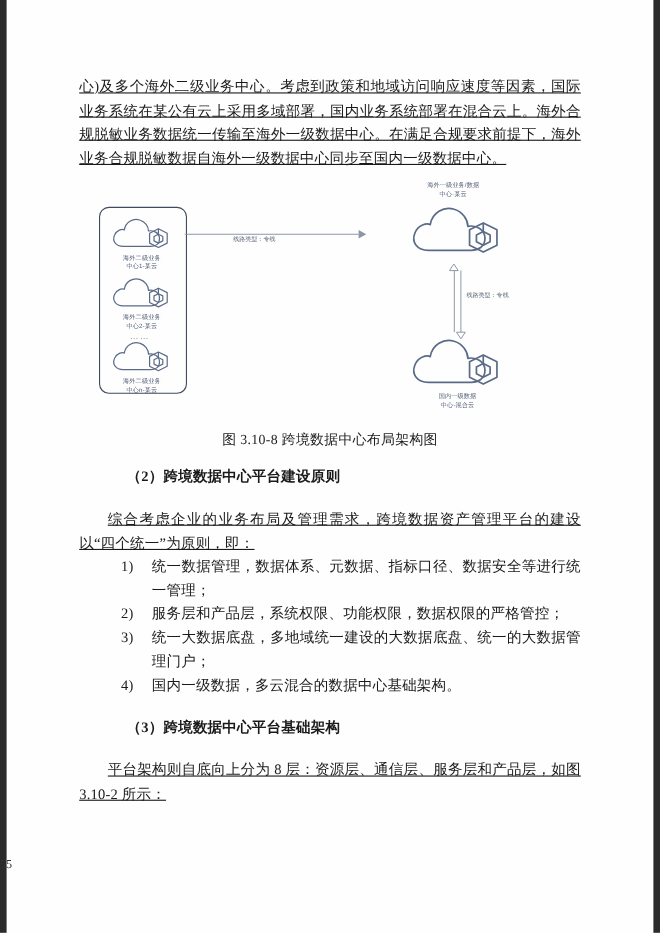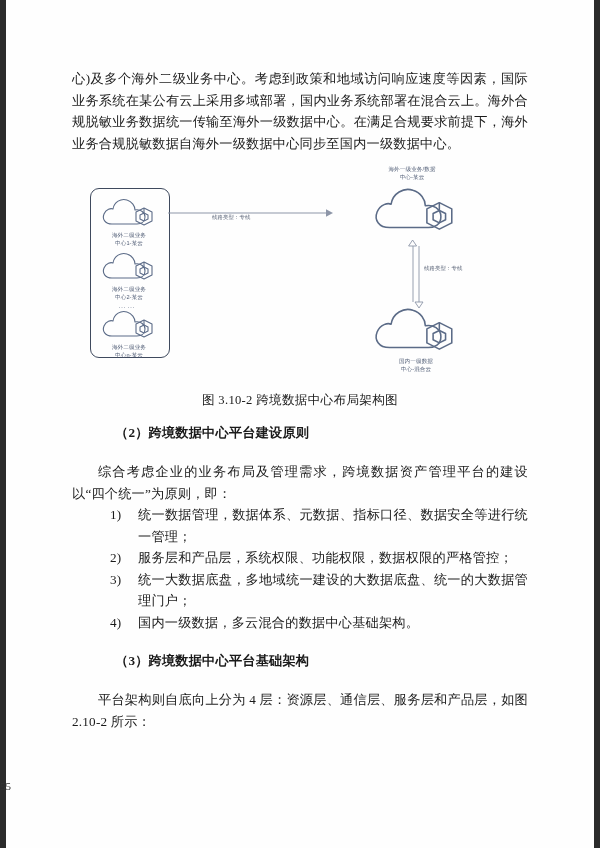--- a/index.html
+++ b/index.html
@@ -43,20 +43,21 @@
     width: 456px;
   }
 
   p.body {
     margin: 0 0 0 0;
     font-size: 13.2px;
     line-height: 21.5px;
     text-align: justify;
     text-justify: inter-ideograph;
     letter-spacing: 0.2px;
+    text-decoration: underline;
   }
   p.indent { text-indent: 26px; }
 
   .heading {
     font-weight: bold;
     font-size: 13.2px;
     line-height: 22px;
     text-indent: 26px;
     margin: 17px;
     letter-spacing: 0.2px;
@@ -246,21 +247,21 @@
           </g>
         </svg>
       </div>
       <div class="dgm-label" style="left:254px; top:196px; width:180px;">
         <span>国内一级数据</span><br>
         <span>中心-混合云</span>
       </div>
 
     </div>
 
-    <p class="caption">图 3.10-2 跨境数据中心布局架构图</p>
+    <p class="caption">图 3.10-8 跨境数据中心布局架构图</p>
 
     <p class="heading" style="margin-top:12px;">（2）跨境数据中心平台建设原则</p>
 
     <p class="body indent">综合考虑企业的业务布局及管理需求，跨境数据资产管理平台的建设以“四个统一”为原则，即：</p>
 
     <ol class="list">
       <li>
         <span class="num">1)</span>
         <span>统一数据管理，数据体系、元数据、指标口径、数据安全等进行统一管理；</span>
       </li>
@@ -273,18 +274,18 @@
         <span>统一大数据底盘，多地域统一建设的大数据底盘、统一的大数据管理门户；</span>
       </li>
       <li>
         <span class="num">4)</span>
         <span>国内一级数据，多云混合的数据中心基础架构。</span>
       </li>
     </ol>
 
     <p class="heading">（3）跨境数据中心平台基础架构</p>
 
-    <p class="body indent">平台架构则自底向上分为 4 层：资源层、通信层、服务层和产品层，如图 2.10-2 所示：</p>
+    <p class="body indent">平台架构则自底向上分为 8 层：资源层、通信层、服务层和产品层，如图 3.10-2 所示：</p>
 
   </div>
 
   <div class="page-number">55</div>
 </div>
 
 </body></html>

